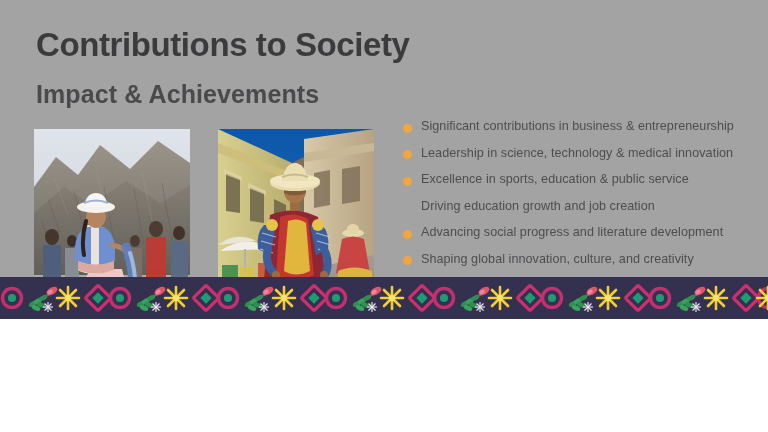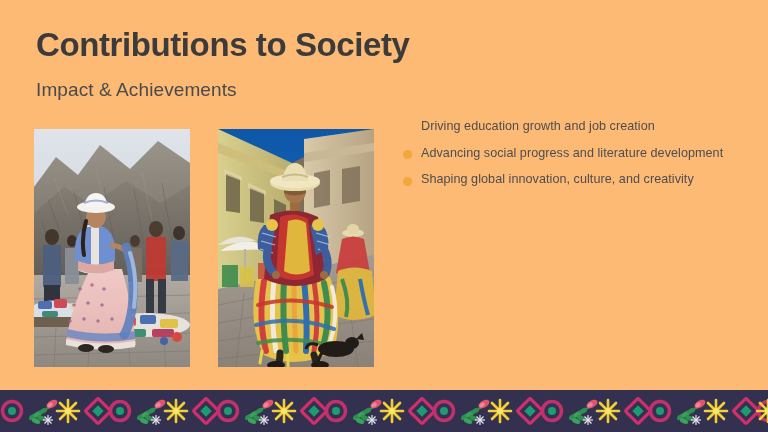--- a/index.html
+++ b/index.html
@@ -11,43 +11,43 @@
     width: 768px;
     height: 432px;
     overflow: hidden;
     font-family: "Liberation Sans", sans-serif;
     -webkit-font-smoothing: antialiased;
   }
 
   #slide {
     position: relative;
     width: 768px;
-    height: 432px;
-    background: #fdba74;
+    height: 319px;
+    background: #a3a3a3;
     overflow: hidden;
   }
 
   
   #title {
     position: absolute;
     left: 36px;
     top: 27px;
     font-size: 33px;
     font-weight: bold;
     letter-spacing: -0.4px;
     color: #3b3b3d;
     line-height: 1.12;
     white-space: nowrap;
   }
   #subtitle {
     position: absolute;
     left: 36px;
     top: 79px;
-    font-size: 19px;
-    font-weight: normal;
+    font-size: 25px;
+    font-weight: bold;
     letter-spacing: 0.1px;
     color: #4a4a4c;
     line-height: 1.2;
     white-space: nowrap;
   }
 
   
   .photo {
     position: absolute;
     top: 129px;
@@ -406,23 +406,35 @@
         <path d="M104 224 q-6 8 -2 14" stroke="#211c18" stroke-width="3" fill="none"></path>
         <path d="M126 226 l0 10"></path>
           <path d="M112 226 l0 10"></path>
         <path d="M100 216 q-10 -4 -12 4" stroke="#211c18" stroke-width="3" fill="none"></path>
       </g>
     </svg>
   </div>
 
   <div id="bullets">
 
-
-
-
+    <div class="bullet-row">
+      <span class="bullet-dot"></span>
+      <span class="bullet-text">Significant contributions in business &amp; entrepreneurship</span>
+    </div>
+
+    <div class="bullet-row">
+      <span class="bullet-dot"></span>
+      <span class="bullet-text">Leadership in science, technology &amp; medical innovation</span>
+    </div>
+
+
+    <div class="bullet-row">
+      <span class="bullet-dot"></span>
+      <span class="bullet-text">Excellence in sports, education &amp; public service</span>
+    </div>
 
     <div class="bullet-row">
       <span class="bullet-dot hidden"></span>
       <span class="bullet-text">Driving education growth and job creation</span>
     </div>
 
     <div class="bullet-row">
       <span class="bullet-dot"></span>
       <span class="bullet-text">Advancing social progress and literature development</span>
     </div>

